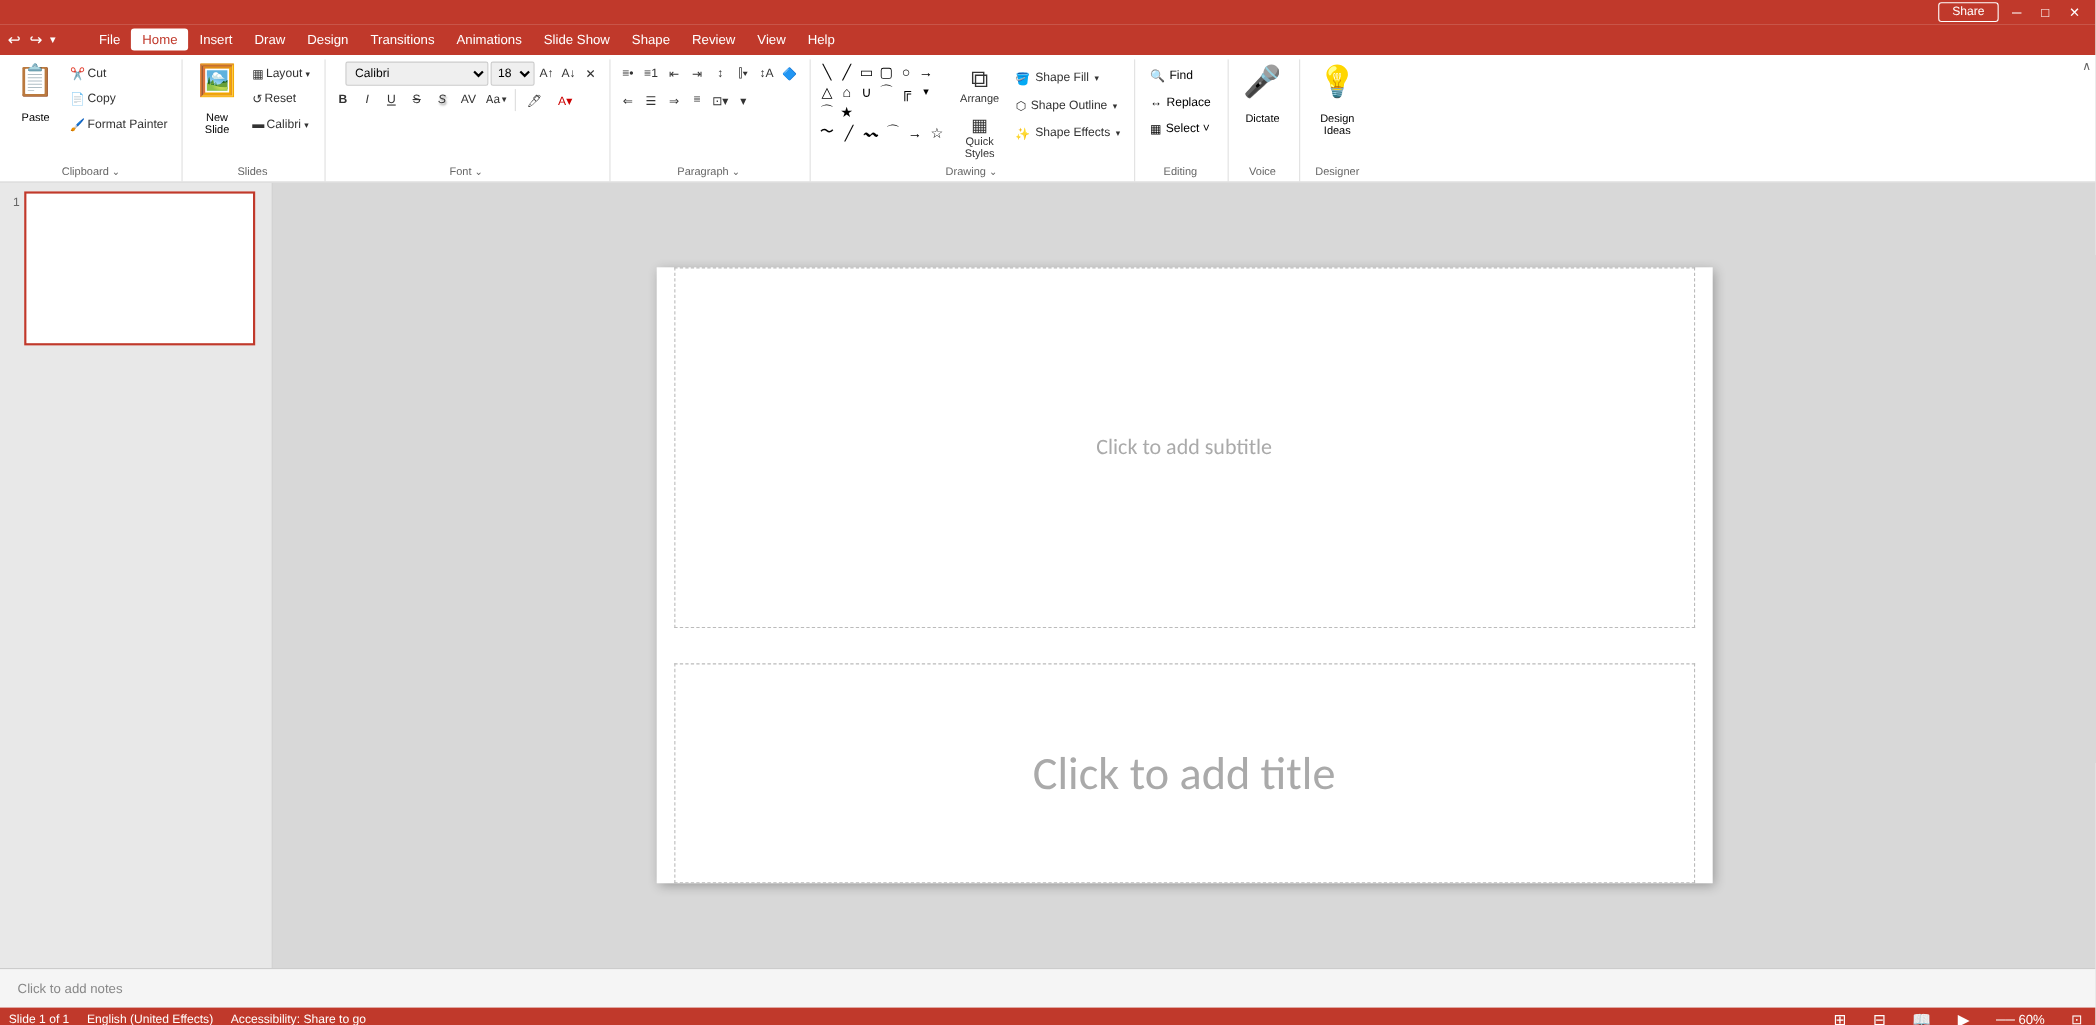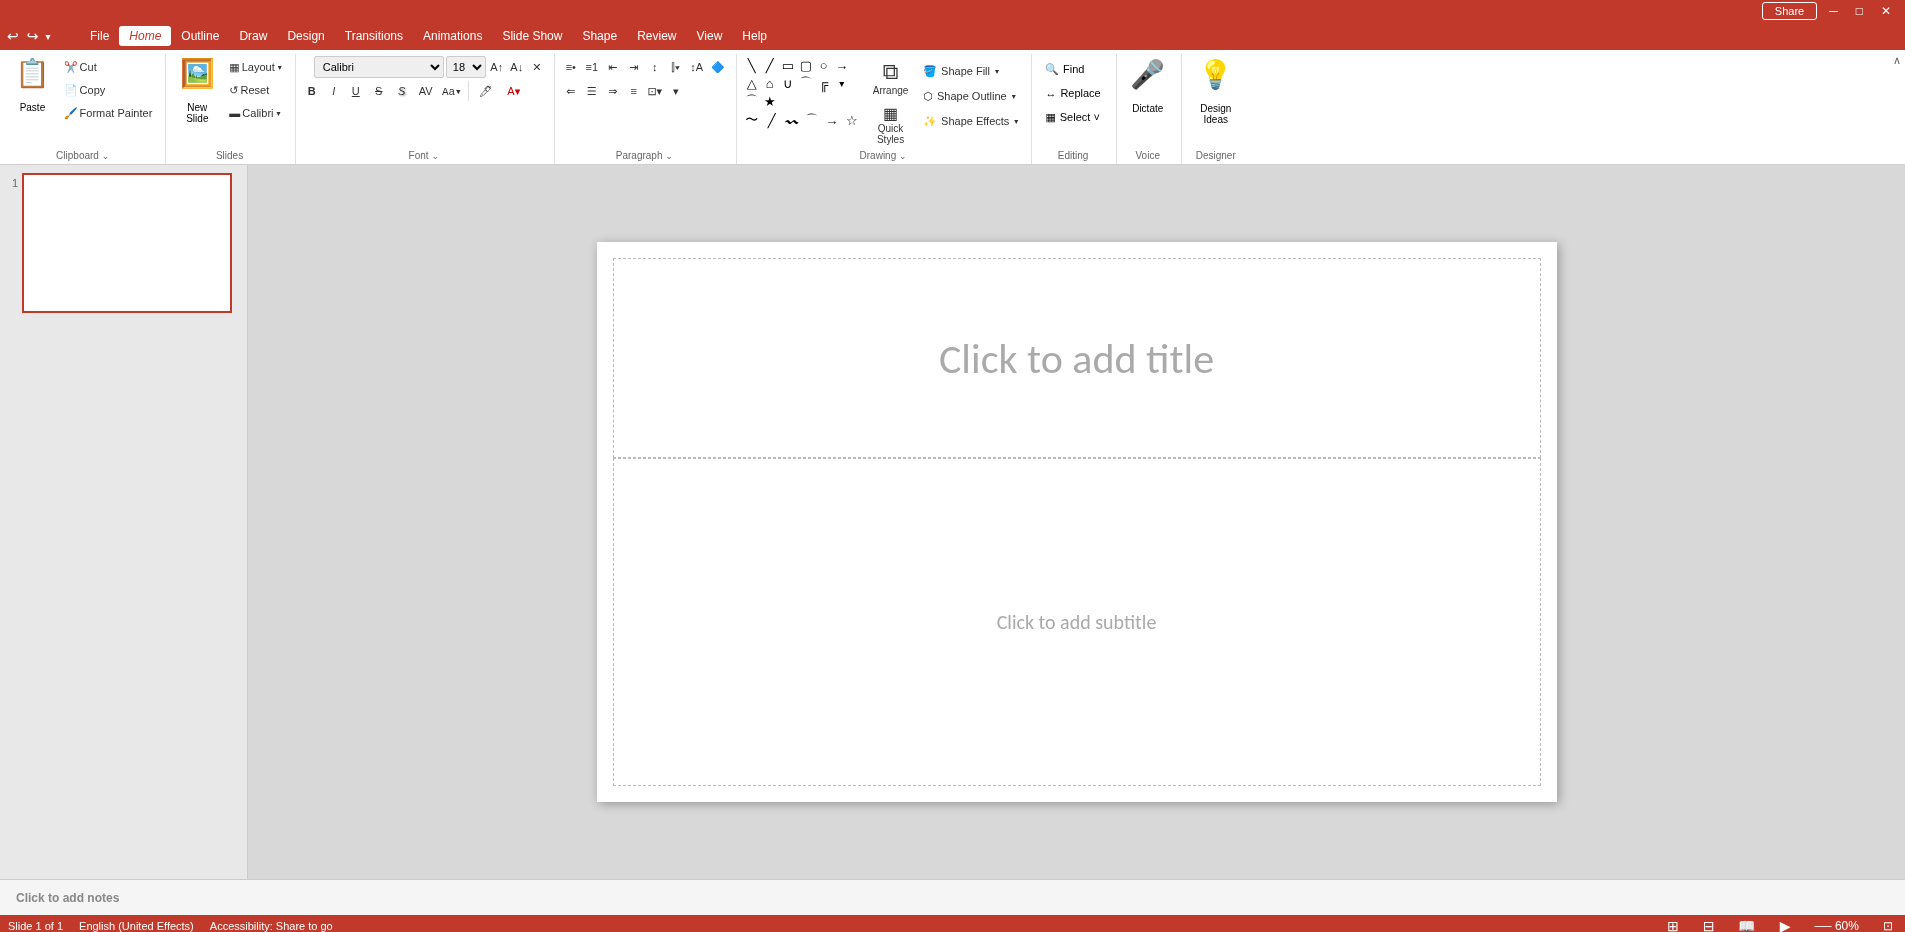--- a/index.html
+++ b/index.html
@@ -28,21 +28,21 @@
       padding: 0 4px;
       gap: 2px;
     }
     .menu-item {
       color: white;
       padding: 3px 10px;
       cursor: pointer;
       font-size: 12px;
       border-radius: 3px;
     }
-    .menu-item.active { background: white; color: #c0392b; font-style: italic; }
+    .menu-item.active { background: white; color: #c0392b; }
 
     
     .ribbon {
       background: #fff;
       border-bottom: 1px solid #d0d0d0;
       display: flex;
       flex-direction: column;
     }
 
     .ribbon-content {
@@ -196,21 +196,21 @@
 
 <div class="menu-bar" style="position:relative;">
 
   <span style="color:white;font-size:14px;cursor:pointer;padding:0 3px;">↩</span>
   <span style="color:white;font-size:14px;cursor:pointer;padding:0 3px;">↪</span>
   <span style="color:white;font-size:10px;cursor:pointer;padding:0 2px;">▾</span>
   <span style="flex:1"></span>
   <div style="display:flex;gap:0;position:absolute;left:80px;top:0;height:100%;align-items:center;">
     <div class="menu-item" style="color:white;">File</div>
     <div class="menu-item active" style="background:white;color:#c0392b;font-weight:500;">Home</div>
-    <div class="menu-item">Outline</div>
+    <div class="menu-item">Insert</div>
     <div class="menu-item">Draw</div>
     <div class="menu-item">Design</div>
     <div class="menu-item">Transitions</div>
     <div class="menu-item">Animations</div>
     <div class="menu-item">Slide Show</div>
     <div class="menu-item">Shape</div>
     <div class="menu-item">Review</div>
     <div class="menu-item">View</div>
     <div class="menu-item">Help</div>
   </div>
@@ -430,33 +430,33 @@
   <div class="slide-panel" style="width:248px;">
     <div style="display:flex;align-items:flex-start;gap:4px;">
       <span class="slide-number" style="font-size:11px;color:#666;min-width:14px;text-align:right;padding-top:4px;">1</span>
       <div style="width:210px;height:140px;background:white;border:2px solid #c0392b;flex-shrink:0;"></div>
     </div>
   </div>
 
   <div class="canvas-area">
     <div style="width:960px;height:560px;background:white;box-shadow:2px 2px 10px rgba(0,0,0,0.3);display:flex;flex-direction:column;position:relative;">
 
+      <div style="flex:1;display:flex;align-items:center;justify-content:center;border:1px dashed #bbb;margin:0 16px 16px 16px;cursor:text;">
+        <span style="font-size:20px;color:#aaa;font-weight:300;font-family:'Calibri',serif;">Click to add subtitle</span>
+      </div>
+
       <div style="flex:0 0 200px;display:flex;align-items:center;justify-content:center;border:1px dashed #bbb;margin:16px 16px 0 16px;cursor:text;">
         <span style="font-size:42px;color:#aaa;font-weight:300;font-family:'Calibri',serif;">Click to add title</span>
       </div>
-
-      <div style="flex:1;display:flex;align-items:center;justify-content:center;border:1px dashed #bbb;margin:0 16px 16px 16px;cursor:text;">
-        <span style="font-size:20px;color:#aaa;font-weight:300;font-family:'Calibri',serif;">Click to add subtitle</span>
-      </div>
     </div>
   </div>
 </div>
 
 <div class="notes-area">
-  <span style="color:#888;font-size:12px;font-weight:bold;">Click to add notes</span>
+  <span style="color:#888;font-size:12px;">Click to add notes</span>
 </div>
 
 <div class="status-bar">
   <span>Slide 1 of 1</span>
   <span>English (United Effects)</span>
   <span>Accessibility: Share to go</span>
   <span style="flex:1;"></span>
   <span style="cursor:pointer;font-size:14px;padding:0 4px;">⊞</span>
   <span style="cursor:pointer;font-size:14px;padding:0 4px;">⊟</span>
   <span style="cursor:pointer;font-size:14px;padding:0 4px;">📖</span>

